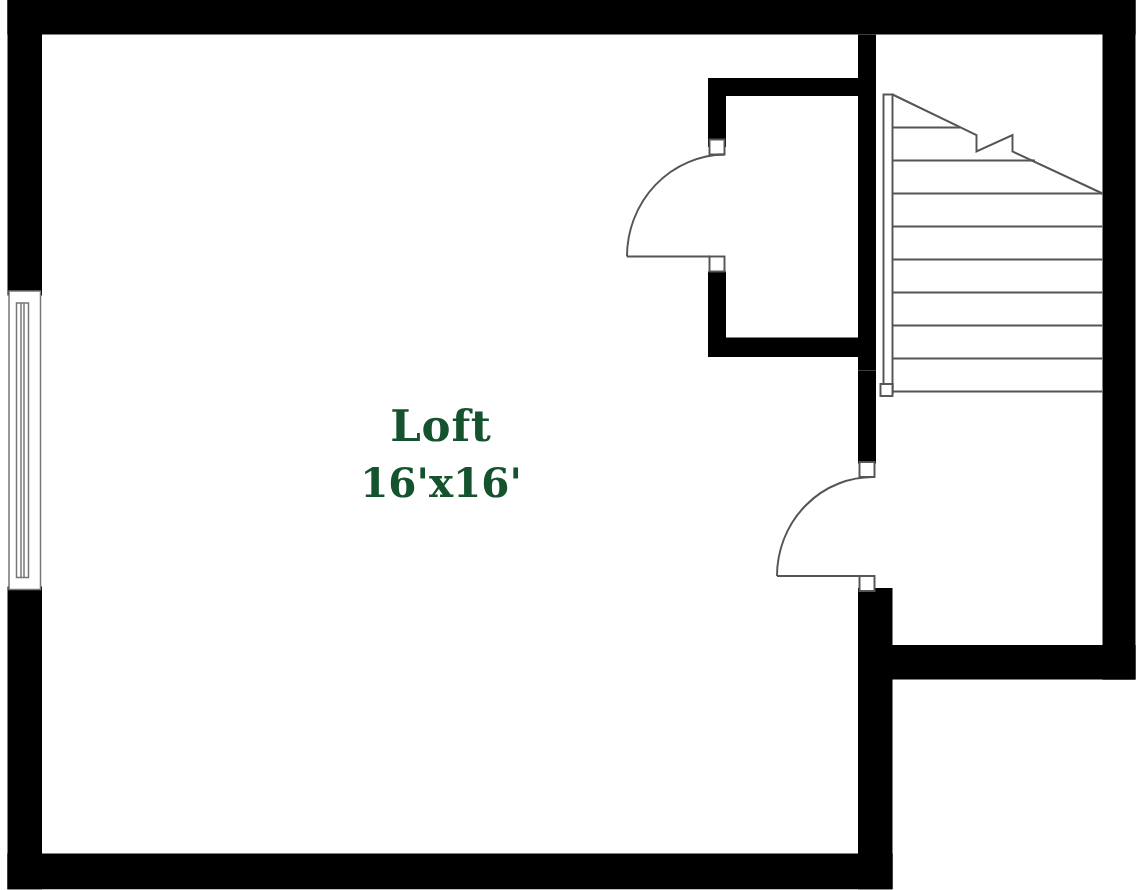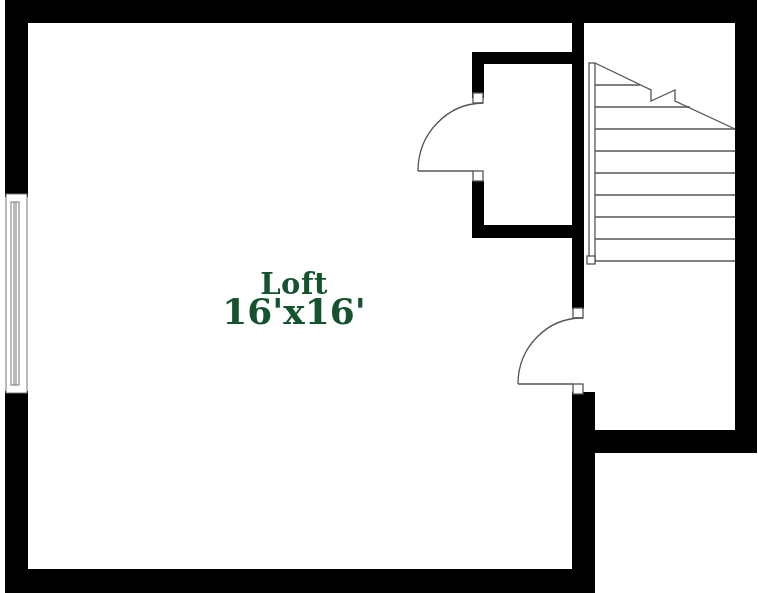--- a/index.html
+++ b/index.html
@@ -8,21 +8,21 @@
     .room-label {
       position: absolute;
       left: 200px; width: 188px;
       text-align: center;
       font-family: "DejaVu Serif", "Liberation Serif", serif;
       font-weight: bold;
       color: #14532d;
       line-height: 1;
     }
     .room-name { top: 270px; font-size: 29px; letter-spacing: 0.5px; }
-    .room-dims { top: 293px; font-size: 36px; }
+    .room-dims { top: 309px; font-size: 27px; }
   </style>
 </head>
 <body>
 
 <svg id="plan" viewBox="0 0 758 593" xmlns="http://www.w3.org/2000/svg">
 
   <g fill="#000">
 
     <rect x="5" y="0" width="752" height="23"></rect>
 

